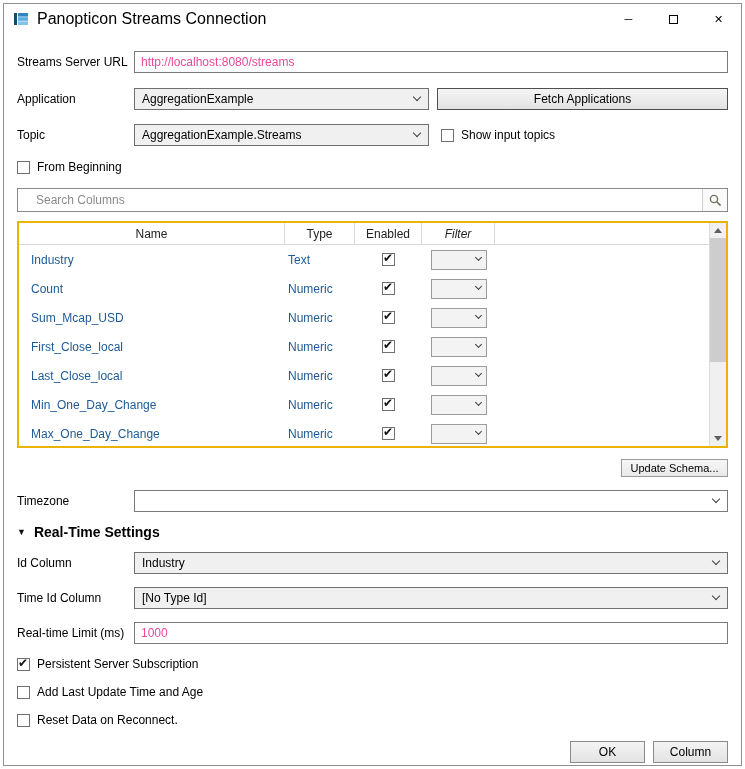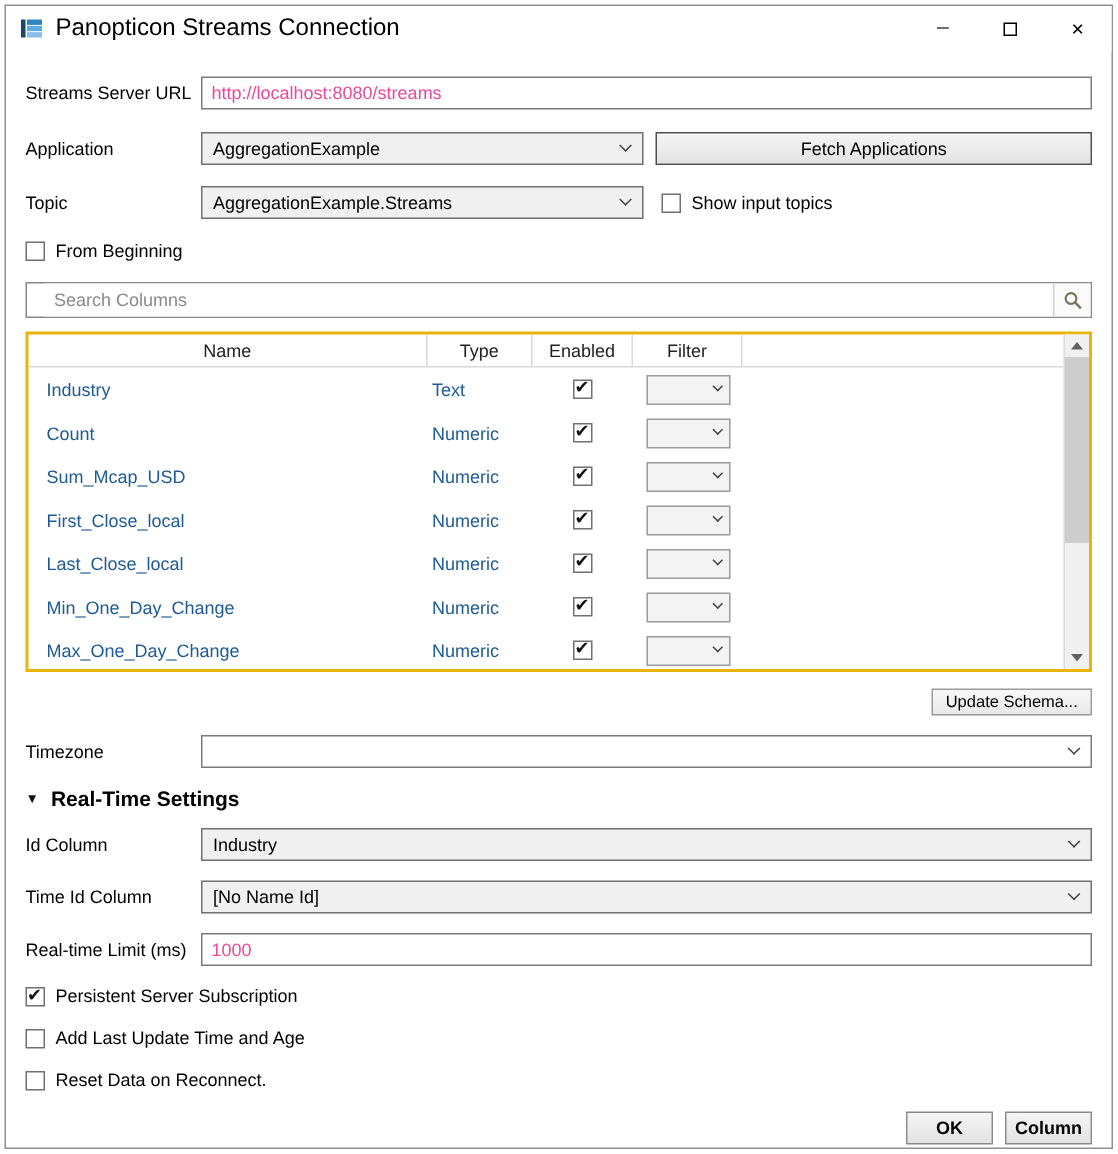--- a/index.html
+++ b/index.html
@@ -33,21 +33,21 @@
 
   .chev { width: 6px; height: 6px; border-right: 1px solid #3f3f3f; border-bottom: 1px solid #3f3f3f;
           transform: rotate(45deg); margin-top: -4px; flex: 0 0 6px; }
   .chev.sm { width: 5px; height: 5px; flex: 0 0 5px; }
 
   .btn { font: inherit; background: linear-gradient(#f4f4f4, #e3e3e3); border: 1px solid #8a8a8a;
          height: 22px; cursor: default; color: #000; }
   .btn.fetch { flex: 1; margin-left: 8px; border-color: #4f4f4f; }
   .btn.small { height: 18px; font-size: 11px; width: 107px; border-color: #9a9a9a;
                background: linear-gradient(#f7f7f7, #e9e9e9); }
-  .btn.footer { width: 58px; font-weight: bold; }
+  .btn.footer { width: 75px; }
 
   input[type="checkbox"] { appearance: none; -webkit-appearance: none; width: 13px; height: 13px;
          border: 1px solid #707070; background: #fff; position: relative; flex: 0 0 13px; cursor: default; }
   input[type="checkbox"]:checked::after { content: "✔"; position: absolute; left: 0px; top: -3px;
          font-size: 12px; color: #111; }
   .cb-wrap { display: flex; align-items: center; gap: 7px; cursor: default; }
 
   
   .r-url   { margin-top: 17px; }
   .r-app   { margin-top: 15px; }
@@ -57,21 +57,21 @@
   .search input { flex: 1; border: none; outline: none; padding: 0 6px; font: inherit; color: #0f172a; background: #fff; margin-left: 12px; }
   .search input::placeholder { color: #8a8a8a; }
   .search-btn { width: 25px; border-left: 1px solid #cfcfcf; background: #fafafa;
                 display: flex; align-items: center; justify-content: center; }
 
   
   .table { margin-top: 9px; height: 227px; border: 2px solid #eab308; display: flex; }
   .grid { flex: 1; overflow: hidden; }
   .thead { display: flex; height: 22px; border-bottom: 1px solid #dadada; align-items: stretch; }
   .th { display: flex; align-items: center; justify-content: center; border-right: 1px solid #dadada; color: #222; }
-  .c-name { width: 266px; } .c-type { width: 70px; } .c-en { width: 67px; } .c-filter { width: 73px; }
+  .c-name { width: 266px; } .c-type { width: 70px; } .c-en { width: 67px; } .c-filter { width: 73px; font-style: italic; }
   .th-empty { flex: 1; border-right: none; }
   .trow { display: flex; height: 29px; align-items: center; }
   .td { display: flex; align-items: center; }
   .td.c-name { padding-left: 12px; color: var(--table-link, #1d5a96); }
   .td.c-type { padding-left: 3px; color: var(--table-link, #1d5a96); }
   .td.c-en { justify-content: center; }
   .td.c-filter { justify-content: center; }
   .mini-combo { width: 56px; height: 20px; border: 1px solid #9b9b9b; background: #f3f3f3;
                 display: flex; align-items: center; justify-content: flex-end; padding-right: 5px; }
   .vscroll { width: 17px; border-left: 1px solid #dadada; background: #f0f0f0; display: flex; flex-direction: column; }
@@ -302,21 +302,21 @@
       <label class="flabel">Id Column</label>
       <div class="combo grow">
         <span class="combo-val">Industry</span>
         <span class="chev"></span>
       </div>
     </div>
 
     <div class="frow r-timeid">
       <label class="flabel">Time Id Column</label>
       <div class="combo grow">
-        <span class="combo-val">[No Name Id]</span>
+        <span class="combo-val">[No Type Id]</span>
         <span class="chev"></span>
       </div>
     </div>
 
     <div class="frow r-limit">
       <label class="flabel">Real-time Limit (ms)</label>
       <input class="textbox" type="text" value="1000" style="">
     </div>
 
     <div class="cb-row">

